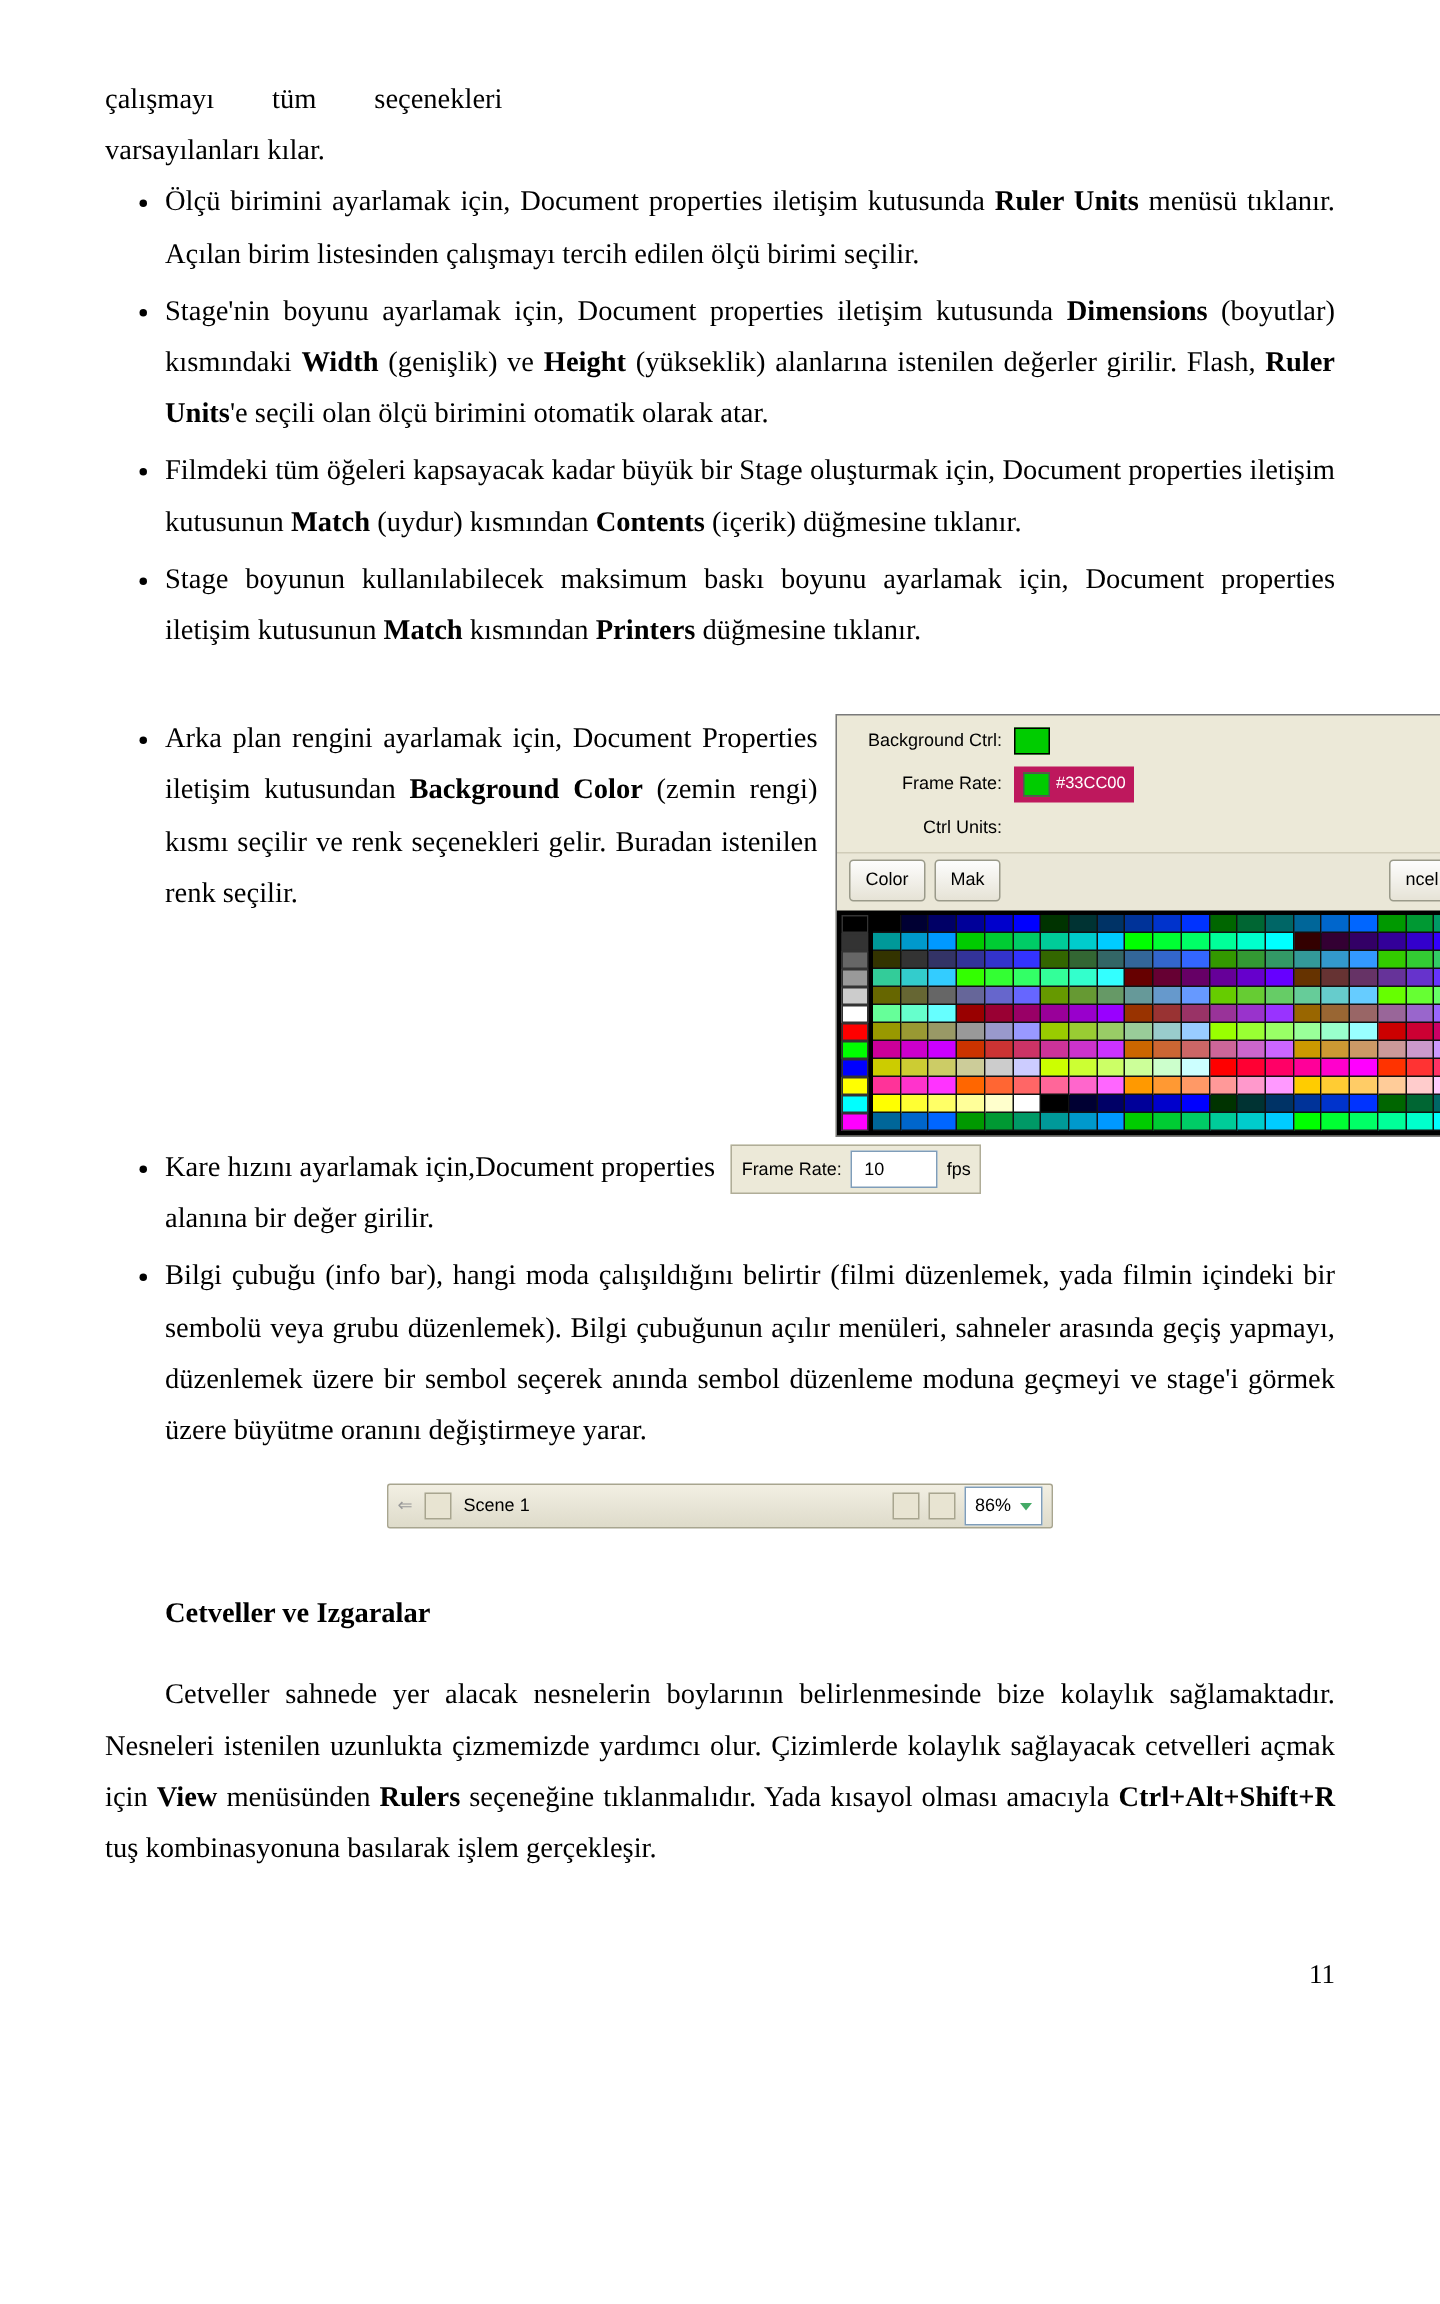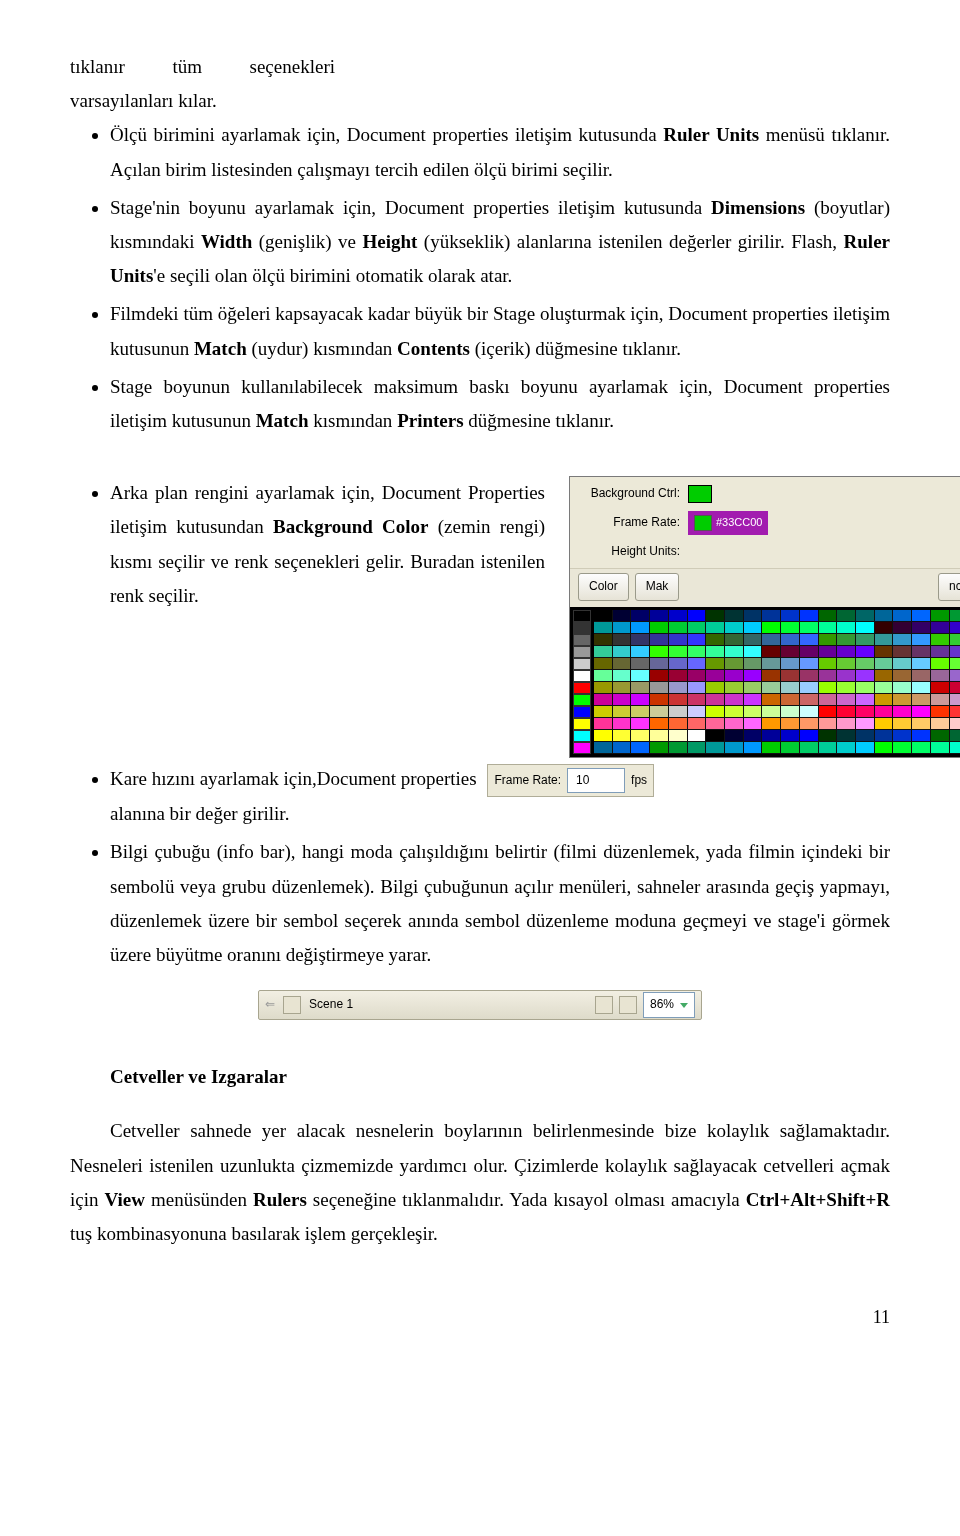--- a/index.html
+++ b/index.html
@@ -10,21 +10,21 @@
     background: #fff;
     margin: 0;
     padding: 50px 70px 30px 70px;
     width: 960px;
     box-sizing: border-box;
   }
   .just { text-align: justify; }
   ul.bullets { list-style: disc; padding-left: 40px; margin: 0; }
   ul.bullets > li { margin-bottom: 4px; text-align: justify; }
   .pagenum { text-align: right; font-size: 18px; margin-top: 50px; }
-  .row { display: flex; align-items: flex-start; gap: 24px; }
+  .row { display: flex; align-items: flex-start; gap: 12px; }
   .col-text { flex: 0 0 435px; }
   .col-img { flex: 1; }
   .heading { font-weight: bold; margin: 40px 0 20px 40px; }
   .para-ind { text-indent: 40px; margin: 0 0 8px 0; }
 
   
   .cp-box {
     background: #ece9d8;
     border: 1px solid #7a7a7a;
     font-family: Tahoma, sans-serif;
@@ -36,21 +36,21 @@
   .cp-top { padding: 6px 8px; display: grid; grid-template-columns: 110px 1fr; row-gap: 6px; align-items: center; }
   .cp-top .lbl { text-align: right; padding-right: 8px; }
   .cp-top .swatch-inp { display: flex; align-items: center; gap: 8px; }
   .swatch {
     width: 22px; height: 16px;
     background: #00cc00;
     border: 1px solid #000;
     display: inline-block;
   }
   .hexbox {
-    background: #a21caf; color: #fff;
+    background: #be185d; color: #fff;
     padding: 2px 6px;
     display: flex; align-items: center; gap: 4px;
     font-size: 11px;
   }
   .hexbox .swg { width: 16px; height: 14px; background:#00cc00; border:1px solid #555; }
   .btnrow {
     display: flex; gap: 6px; padding: 4px 8px 6px;
     background: #eae7d7;
     border-top: 1px solid #d0ccb8;
   }
@@ -106,21 +106,21 @@
   .chev { width:0;height:0;border-left:4px solid transparent;border-right:4px solid transparent;border-top:5px solid #4a6; }
   .ico { width:16px; height:16px; background:#e8e4d2; border:1px solid #a8a58f; display:inline-block; position:relative; }
 </style>
 </head>
 <body>
 
 
 
 
 <div style="display:flex;justify-content:space-between;width:265px;">
-  <span>tıklanır</span>
+  <span>çalışmayı</span>
   <span>tüm</span>
   <span>seçenekleri</span>
 </div>
 <div>varsayılanları kılar.</div>
 
 <ul class="bullets">
   <li id="b0">Ölçü birimini ayarlamak için, Document properties iletişim kutusunda <b>Ruler Units</b> menüsü tıklanır. Açılan birim listesinden çalışmayı tercih edilen ölçü birimi seçilir.</li>
   <li id="b1">Stage'nin boyunu ayarlamak için, Document properties iletişim kutusunda <b>Dimensions</b> (boyutlar) kısmındaki <b>Width</b> (genişlik) ve <b>Height</b> (yükseklik) alanlarına istenilen değerler girilir. Flash, <b>Ruler Units</b>'e seçili olan ölçü birimini otomatik olarak atar.</li>
   <li id="b2">Filmdeki tüm öğeleri kapsayacak kadar büyük bir Stage oluşturmak için, Document properties iletişim kutusunun <b>Match</b> (uydur) kısmından <b>Contents</b> (içerik) düğmesine tıklanır.</li>
   <li id="b3">Stage boyunun kullanılabilecek maksimum baskı boyunu ayarlamak için, Document properties iletişim kutusunun <b>Match</b> kısmından <b>Printers</b> düğmesine tıklanır.</li>
@@ -140,21 +140,21 @@
             <span class="swatch-inp">
               <span class="swatch"></span>
             </span>
             <span class="lbl">Frame Rate:</span>
             <span class="swatch-inp">
               <span class="hexbox">
                 <span class="swg"></span>
                 <span>#33CC00</span>
               </span>
             </span>
-            <span class="lbl">Height Units:</span>
+            <span class="lbl">Ctrl Units:</span>
             <span></span>
           </div>
           <div class="btnrow">
             <span class="btn">Color</span>
             <span class="btn">Mak</span>
             <span class="btn r">ncel</span>
           </div>
           <div class="palette">
             <div class="pal-left" id="palleft">
                 <div style="background: rgb(0, 0, 0);"></div>

